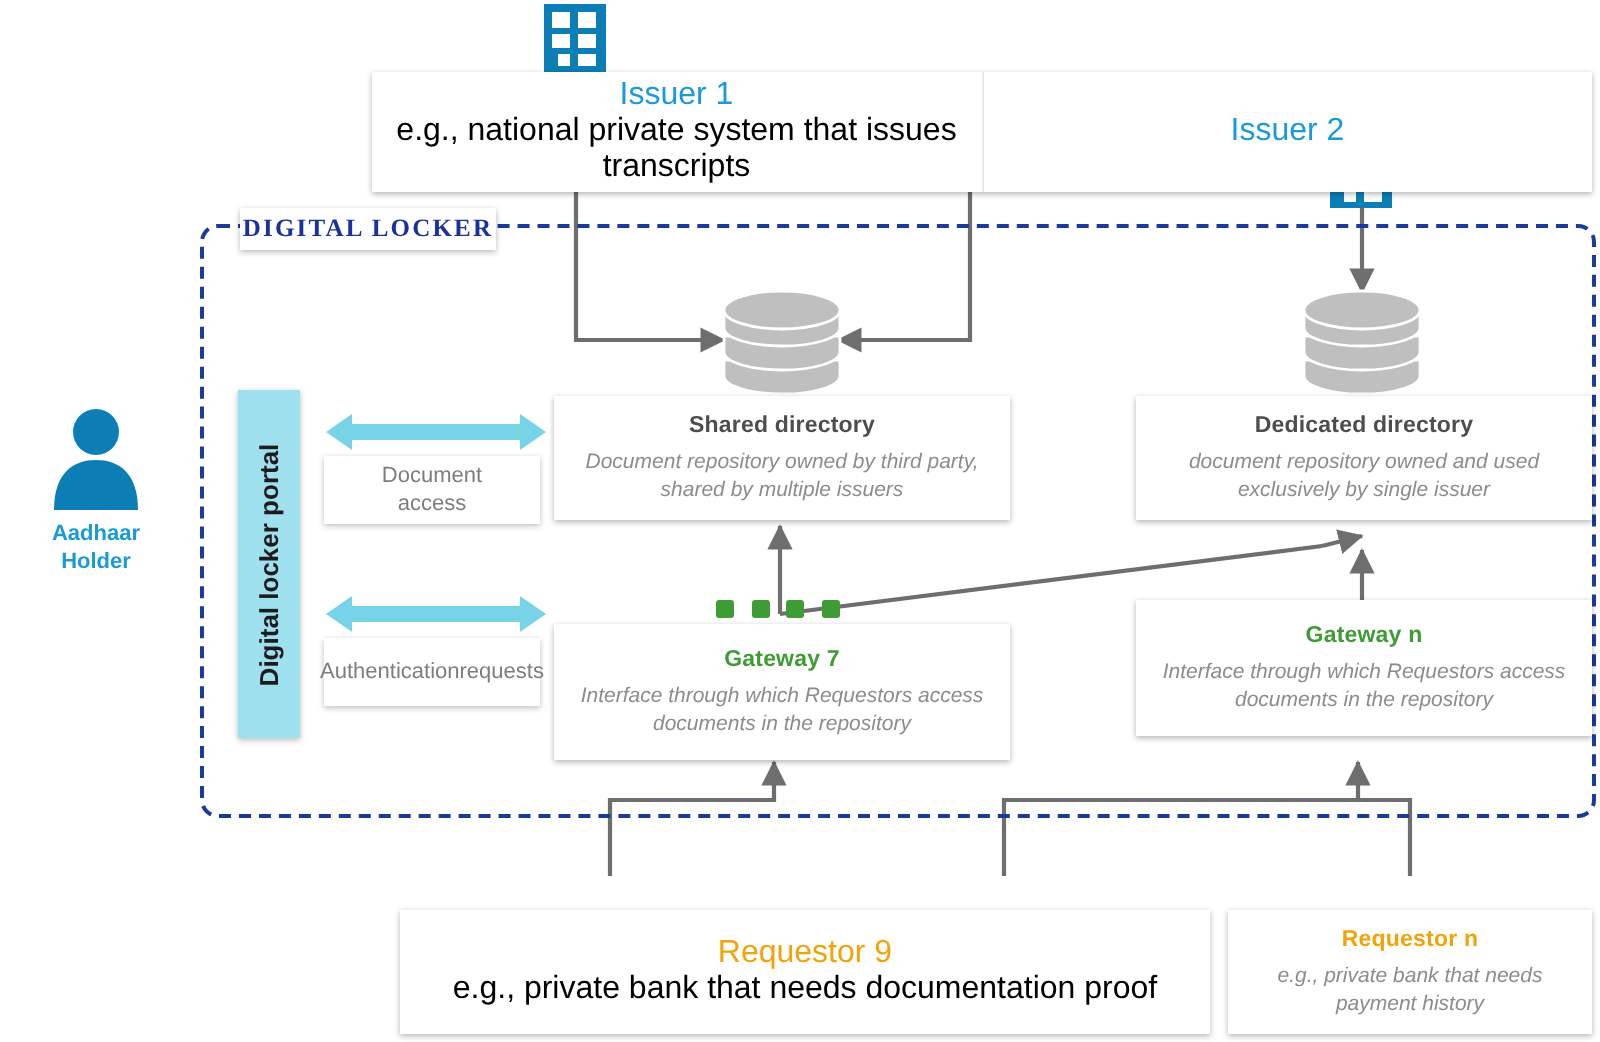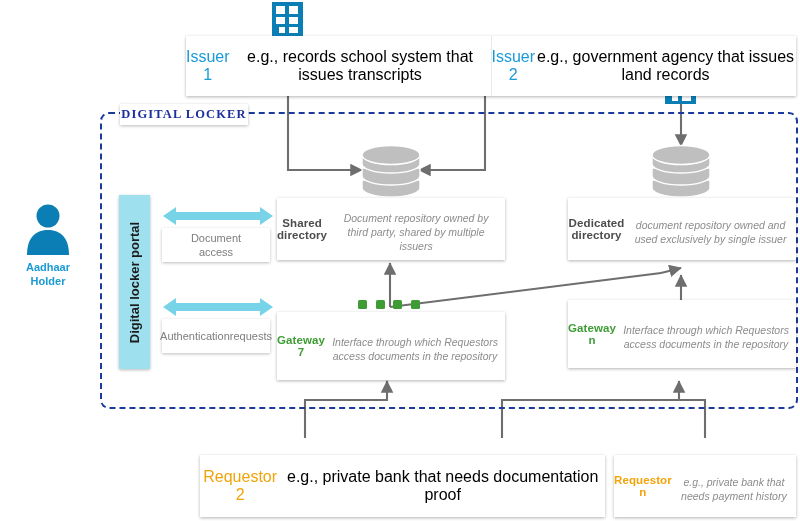--- a/index.html
+++ b/index.html
@@ -6,35 +6,35 @@
   body{font-family:"Liberation Sans",sans-serif;}
   #stage{position:relative;width:800px;height:521px;background:#ffffff;overflow:hidden;}
 
   .abs{position:absolute;}
 
   
   .card{
     background:#ffffff;
     box-shadow:0 1px 3px rgba(0,0,0,.30);
     box-sizing:border-box;
-    display:flex;flex-direction:row;align-items:center;justify-content:center;
+    display:flex;flex-direction:column;align-items:center;justify-content:center;
     text-align:center;
   }
   .card .ttl{font-weight:bold;font-size:11.5px;letter-spacing:.1px;}
   .card .sub{font-style:italic;font-size:10.5px;color:#8c8c8c;line-height:14px;margin-top:5px;
              padding:0 6px;}
 
   .ttl-blue{color:#1a9ad7;}
   .ttl-dark{color:#4d4d4d;}
   .ttl-green{color:#3f9c35;}
   .ttl-orange{color:#f2a30a;}
 
   
   .strip{display:flex;background:#fff;box-shadow:0 1px 3px rgba(0,0,0,.30);box-sizing:border-box;}
-  .strip .cell{flex:1;display:flex;flex-direction:row;align-items:center;justify-content:center;
+  .strip .cell{flex:1;display:flex;flex-direction:column;align-items:center;justify-content:center;
                text-align:center;}
   .strip .cell + .cell{border-left:1px solid #e9e9e9;}
 
   
   .locker{position:relative;box-sizing:border-box;}
   .locker i{position:absolute;background:#fff;display:block;}
 
   
   #dl-boundary{
     border:2.2px dashed #1a3b9c;
@@ -144,25 +144,24 @@
     <i style="left:4px;top:15px;width:9px;height:7px;"></i>
     <i style="left:17px;top:15px;width:9px;height:7px;"></i>
     <i style="left:4px;top:25px;width:9px;height:6px;"></i>
     <i style="left:17px;top:25px;width:9px;height:6px;"></i>
     <i style="left:4px;top:25px;width:3px;height:6px;background:#0b7fb5;"></i>
   </div>
 
   <div class="strip abs" style="left:186px;top:36px;width:610px;height:60px;">
     <div class="cell">
       <div class="ttl ttl-blue">Issuer 1</div>
-      <div class="sub">e.g., records school system that issues transcripts</div>
+      <div class="sub">e.g., national private system that issues transcripts</div>
     </div>
     <div class="cell">
       <div class="ttl ttl-blue">Issuer 2</div>
-      <div class="sub">e.g., government agency that issues land records</div>
     </div>
   </div>
 
   <svg class="abs" style="left:22px;top:203px;width:52px;height:52px;">
     <circle cx="26" cy="13" r="11.5" fill="#0b7fb5"></circle>
     <path d="M5,52 C5,33 15,27 26,27 C37,27 47,33 47,52 Z" fill="#0b7fb5"></path>
   </svg>
   <div id="holder-label" class="abs" style="left:8px;top:260px;width:80px;">
     <div>Aadhaar</div>
     <div>Holder</div>
@@ -235,21 +234,21 @@
     <div class="ttl ttl-green">Gateway 7</div>
     <div class="sub">Interface through which Requestors access documents in the repository</div>
   </div>
   <div class="card abs" style="left:568px;top:300px;width:228px;height:68px;">
     <div class="ttl ttl-green">Gateway n</div>
     <div class="sub">Interface through which Requestors access documents in the repository</div>
   </div>
 
   <div class="strip abs" style="left:200px;top:455px;width:405px;height:62px;">
     <div class="cell">
-      <div class="ttl ttl-orange">Requestor 2</div>
+      <div class="ttl ttl-orange">Requestor 9</div>
       <div class="sub">e.g., private bank that needs documentation proof</div>
     </div>
   </div>
 
   <div class="card abs" style="left:614px;top:455px;width:182px;height:62px;">
     <div class="ttl ttl-orange">Requestor n</div>
     <div class="sub">e.g., private bank that needs payment history</div>
   </div>
 
 </div>

